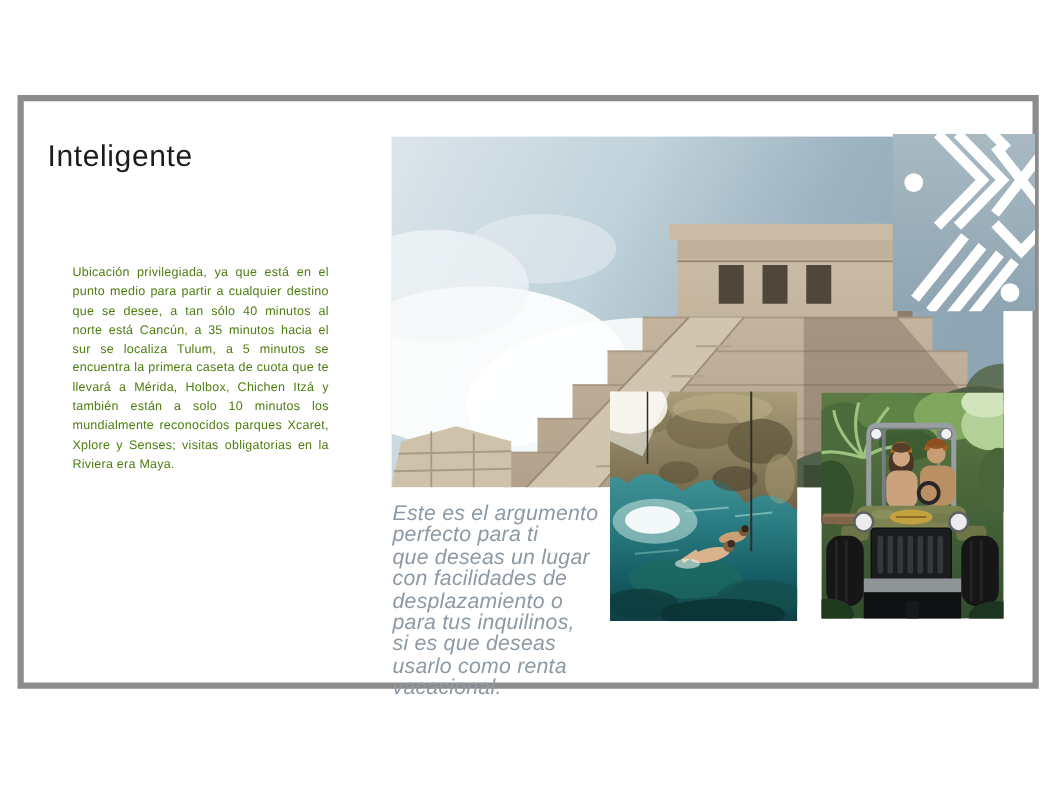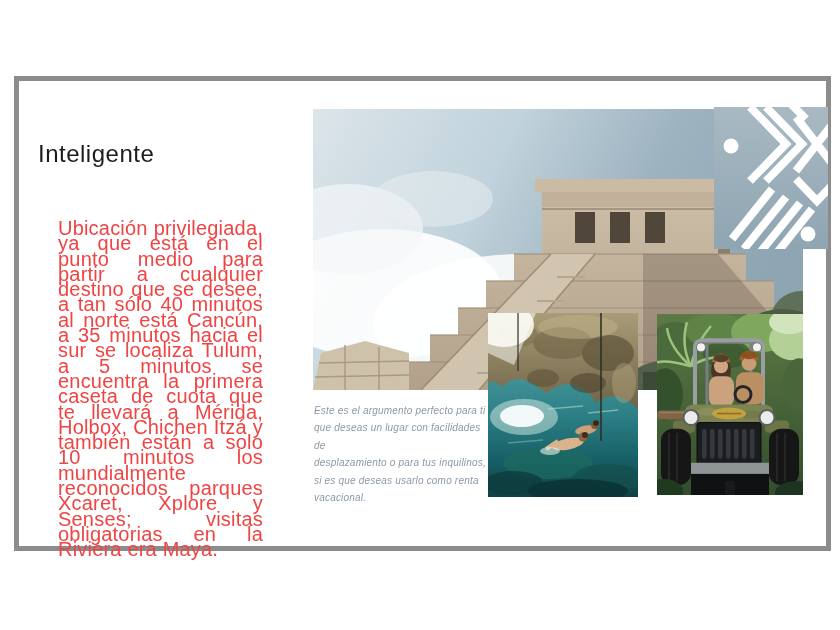--- a/index.html
+++ b/index.html
@@ -1,24 +1,24 @@
 <!DOCTYPE html>
 <html><head>
 <meta charset="utf-8">
 <style>
   html,body{margin:0;padding:0;background:#ffffff;}
   .stage{position:relative;width:840px;height:630px;background:#ffffff;overflow:hidden;
          font-family:"Liberation Sans", sans-serif;}
   .page-frame{position:absolute;left:14px;top:76px;width:817px;height:475px;
               box-sizing:border-box;border:5px solid #8c8c8c;background:#ffffff;}
   .title{position:absolute;left:38px;top:110px;font-size:24px;line-height:31px;
-         color:#1c1c1c;letter-spacing:.5px;font-weight:400;margin-top:28px;}
-  .body-par{position:absolute;left:58px;top:201px;width:205px;font-size:20px;
-            line-height:15.3px;color:#ef4444;text-align:justify;letter-spacing:.2px;}
-  .caption{position:absolute;left:314px;top:402px;width:175px;font-size:10px;
+         color:#1c1c1c;letter-spacing:.5px;font-weight:400;}
+  .body-par{position:absolute;left:58px;top:201px;width:205px;font-size:10px;
+            line-height:15.3px;color:#4d7c0f;text-align:justify;letter-spacing:.2px;}
+  .caption{position:absolute;left:314px;top:402px;width:175px;font-size:17px;
            line-height:17.4px;font-style:italic;white-space:pre-line;letter-spacing:.2px;}
   .photo{position:absolute;overflow:hidden;}
   .photo svg{display:block;}
   .ph-pyramid{left:313px;top:109px;width:490px;height:281px;z-index:1;}
   .ph-cenote{left:488px;top:313px;width:150px;height:184px;z-index:3;}
   .ph-jeep{left:657px;top:314px;width:146px;height:181px;z-index:3;}
   .deco{position:absolute;left:714px;top:107px;width:114px;height:142px;z-index:2;}
 </style>
 </head>
 <body>

